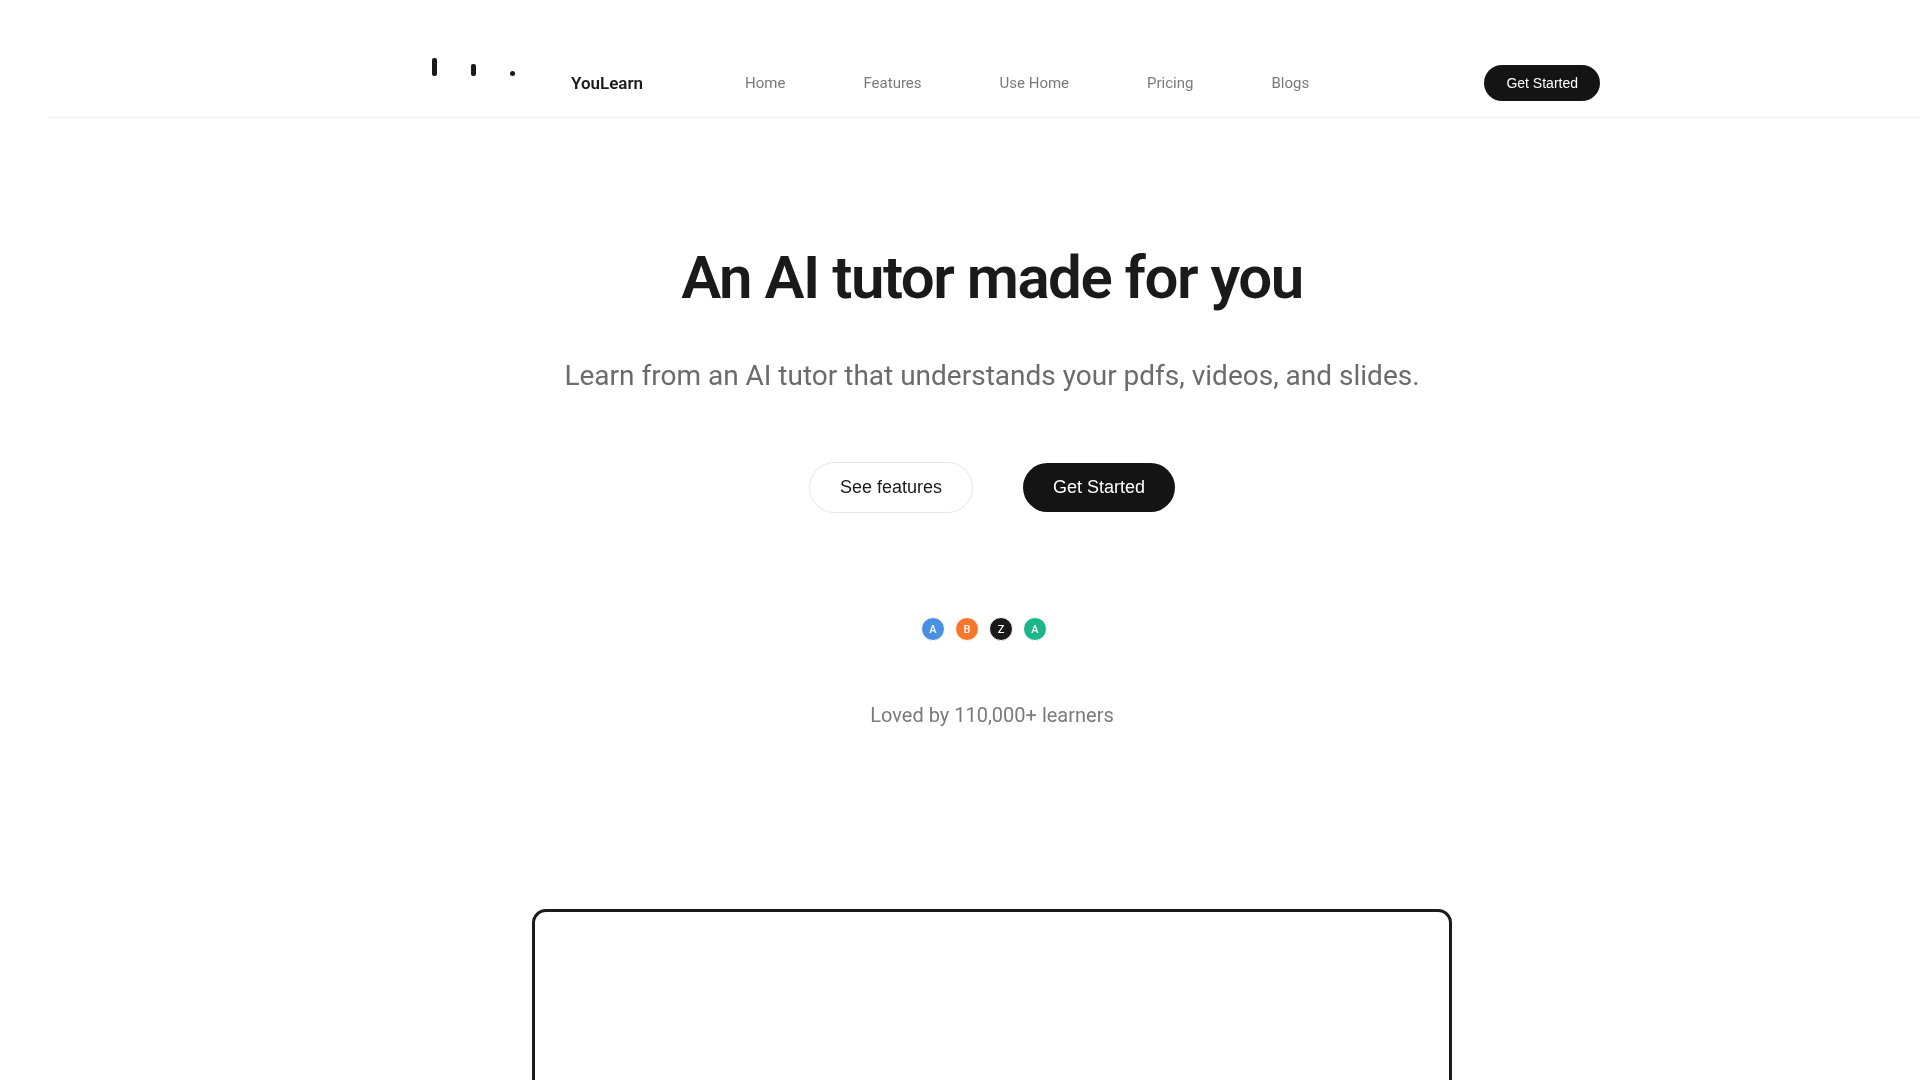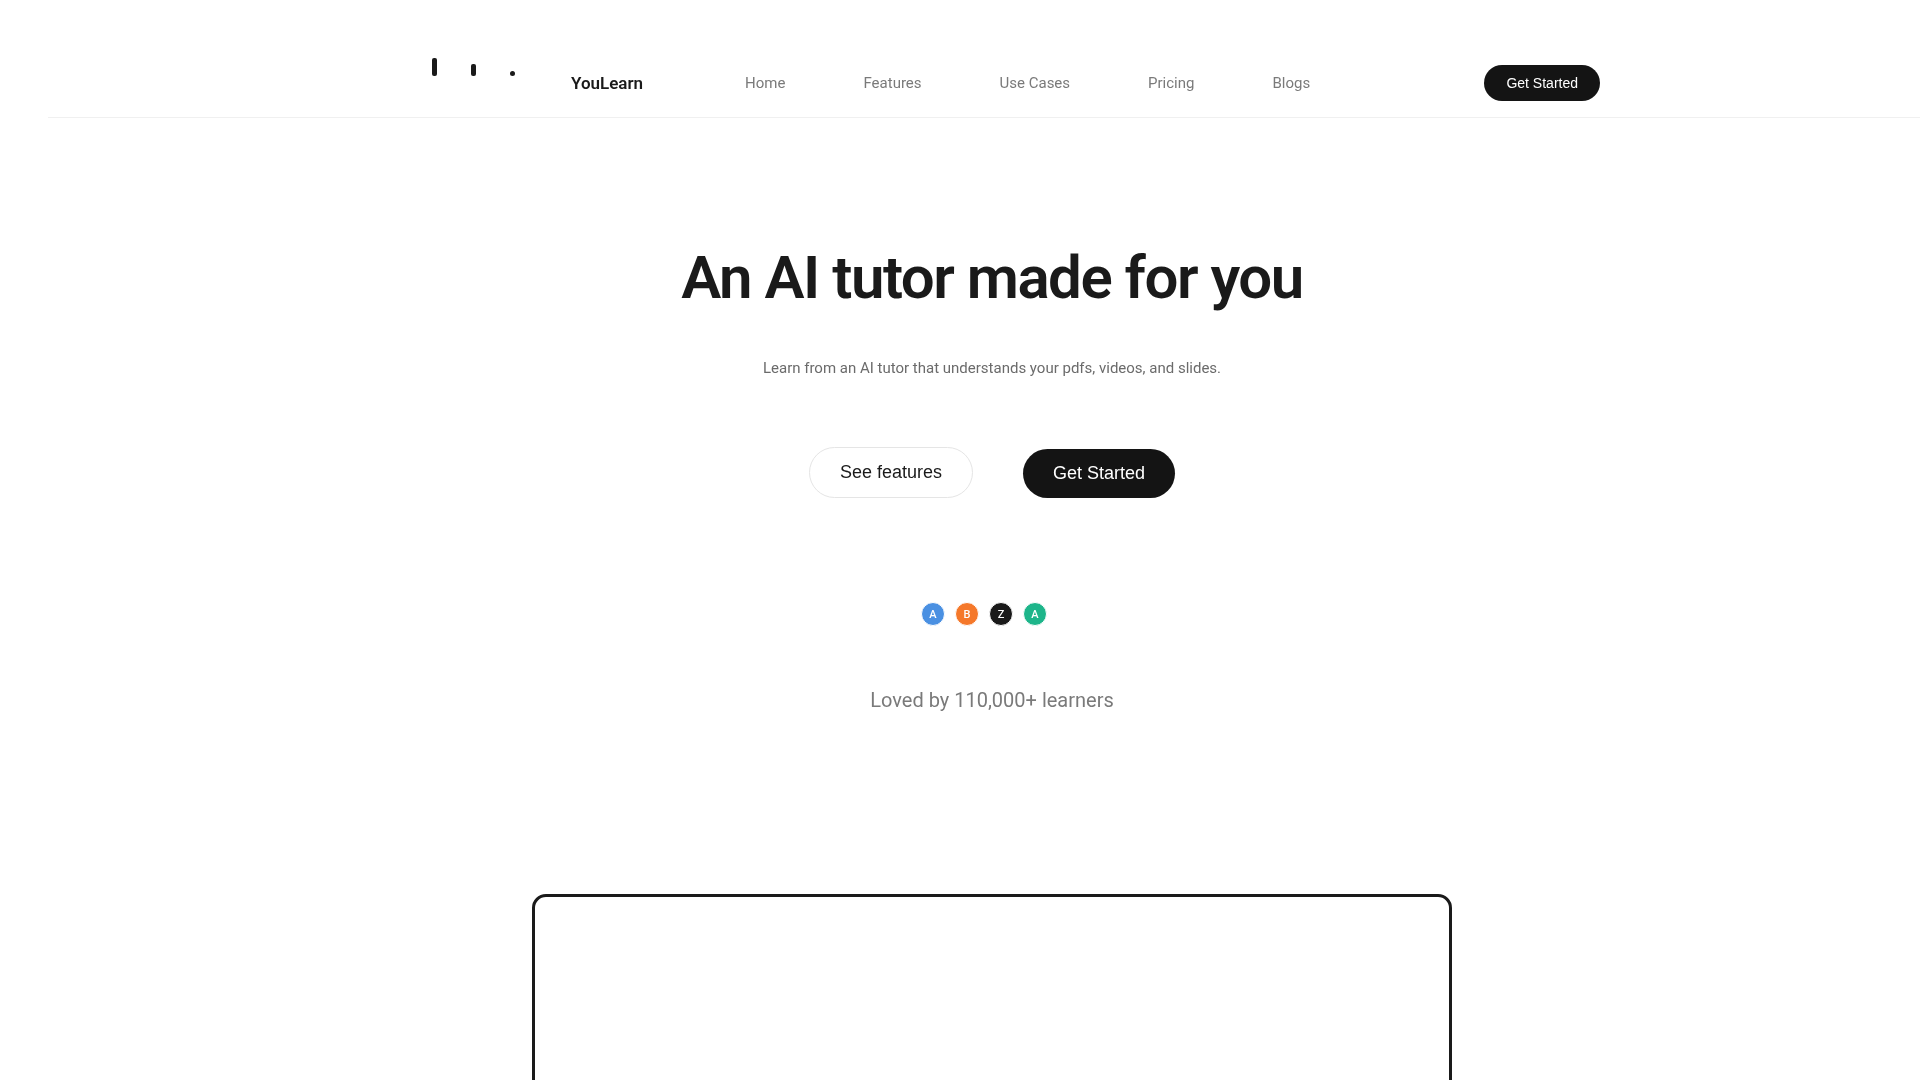--- a/index.html
+++ b/index.html
@@ -109,30 +109,30 @@
     .hero-title {
       font-size: 60px;
       font-weight: 600;
       letter-spacing: -1.5px;
       color: #1a1a1a;
       line-height: 1.1;
     }
 
     .hero-subtitle {
       margin-top: 32px;
-      font-size: 15px;
+      font-size: 28px;
       color: #6b6b6b;
       font-weight: 400;
     }
 
     .hero-actions {
       margin-top: 38px;
       display: flex;
       gap: 18px;
-      align-items: flex-end;
+      align-items: center;
     }
 
     .btn-secondary {
       background: #ffffff;
       color: #1a1a1a;
       border: 1px solid #e5e5e5;
       font-size: 18px;
       font-weight: 400;
       padding: 14px 30px;
       border-radius: 30px;
@@ -216,21 +216,21 @@
       <span class="logo-mark">
         <span class="bar1"></span>
           <span class="bar2"></span>
           <span class="dot"></span>
       </span>
       <span class="logo-text">YouLearn</span>
     </div>
     <nav class="nav-links">
       <a class="nav-link">Home</a>
       <a class="nav-link">Features</a>
-      <a class="nav-link">Use Cases</a>
+      <a class="nav-link">Use Home</a>
       <a class="nav-link">Pricing</a>
       <a class="nav-link">Blogs</a>
     </nav>
   </div>
   <button class="nav-cta">Get Started</button>
 </header>
 
 <section class="hero">
   <h1 class="hero-title">An AI tutor made for you</h1>
   <p class="hero-subtitle">Learn from an AI tutor that understands your pdfs, videos, and slides.</p>

